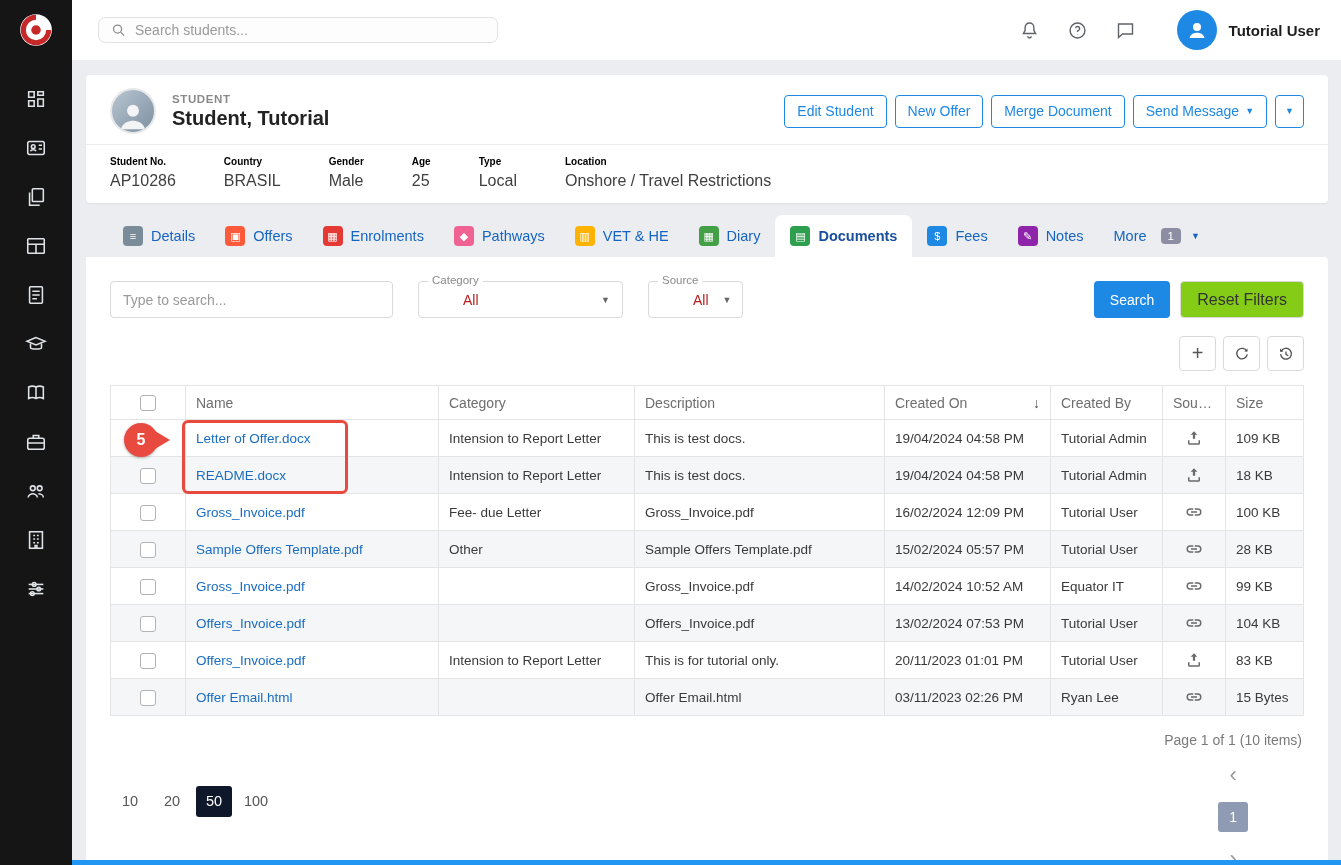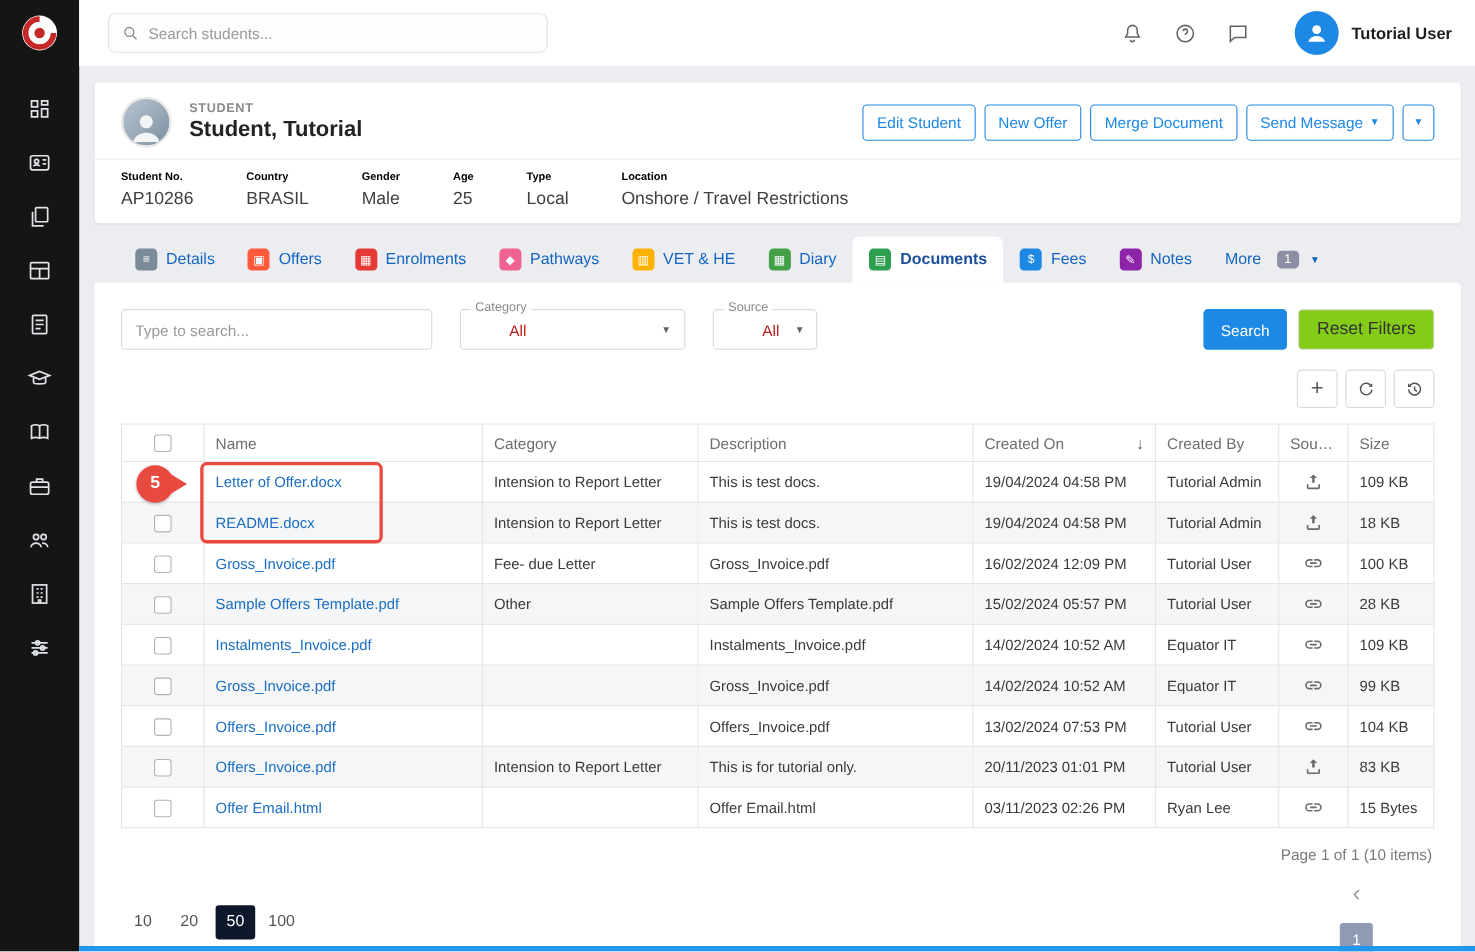--- a/index.html
+++ b/index.html
@@ -13,21 +13,21 @@
   .side-icons { display:flex; flex-direction:column; align-items:center; gap:27px; padding-top:28px; }
   .sicon { width:22px; height:22px; display:flex; align-items:center; justify-content:center; cursor:pointer; }
   .sicon svg { stroke:#dfe3e8; fill:none; stroke-width:1.7; width:22px; height:22px; }
 
   
   .main { flex:1; display:flex; flex-direction:column; position:relative; }
   .bottom-strip { position:absolute; bottom:0; left:0; right:0; height:5px; background:#2196f3; }
 
   
   .topbar { height:60px; background:#fff; display:flex; align-items:center; padding:0 22px 0 26px; flex-shrink:0; }
-  .search-box { width:400px; height:36px; border:1px solid #e2e2e2; border-radius:7px; display:flex; align-items:center; padding:0 12px; background:#fdfdfd; }
+  .search-box { width:400px; height:26px; border:1px solid #e2e2e2; border-radius:7px; display:flex; align-items:center; padding:0 12px; background:#fdfdfd; }
   .search-box svg { width:16px; height:16px; stroke:#8a8a8a; fill:none; stroke-width:2; margin-right:9px; }
   .search-box input { border:none; outline:none; background:transparent; font:inherit; font-size:14px; color:#555; width:100%; }
   .search-box input::placeholder { color:#9a9a9a; }
   .top-right { margin-left:auto; display:flex; align-items:center; gap:26px; }
   .tbicon { width:22px; height:22px; cursor:pointer; display:flex; align-items:center; justify-content:center; }
   .tbicon svg { width:21px; height:21px; stroke:#5f6368; fill:none; stroke-width:1.6; }
   .user-chip { display:flex; align-items:center; gap:12px; margin-left:14px; cursor:pointer; }
   .avatar-circle { width:40px; height:40px; border-radius:50%; background:#1e88e5; display:flex; align-items:center; justify-content:center; }
   .avatar-circle svg { width:24px; height:24px; fill:#fff; }
   .user-name { font-weight:bold; color:#1d1d1d; font-size:15px; }
@@ -451,32 +451,20 @@
                   <td>Sample Offers Template.pdf</td>
                   <td>15/02/2024 05:57 PM</td>
                   <td>Tutorial User</td>
                   <td class="c-src"><span class="srcic"><svg viewBox="0 0 24 24" width="18" height="18">
                         <path fill="#6a6a6a" d="M3.9 12A3.1 3.1 0 0 1 7 8.9h4V7H7a5 5 0 0 0 0 10h4v-1.9H7A3.1 3.1 0 0 1 3.9 12zm4.1 1h8v-2H8v2zm9-6h-4v1.9h4a3.1 3.1 0 0 1 0 6.2h-4V17h4a5 5 0 0 0 0-10z"></path>
                       </svg></span></td>
                   <td>28 KB</td>
                 </tr>
                 <tr>
                   <td class="c-check"><span class="cb"></span></td>
-                  <td><a class="flink">Instalments_Invoice.pdf</a></td>
-                  <td></td>
-                  <td>Instalments_Invoice.pdf</td>
-                  <td>14/02/2024 10:52 AM</td>
-                  <td>Equator IT</td>
-                  <td class="c-src"><span class="srcic"><svg viewBox="0 0 24 24" width="18" height="18">
-                        <path fill="#6a6a6a" d="M3.9 12A3.1 3.1 0 0 1 7 8.9h4V7H7a5 5 0 0 0 0 10h4v-1.9H7A3.1 3.1 0 0 1 3.9 12zm4.1 1h8v-2H8v2zm9-6h-4v1.9h4a3.1 3.1 0 0 1 0 6.2h-4V17h4a5 5 0 0 0 0-10z"></path>
-                      </svg></span></td>
-                  <td>109 KB</td>
-                </tr>
-                <tr>
-                  <td class="c-check"><span class="cb"></span></td>
                   <td><a class="flink">Gross_Invoice.pdf</a></td>
                   <td></td>
                   <td>Gross_Invoice.pdf</td>
                   <td>14/02/2024 10:52 AM</td>
                   <td>Equator IT</td>
                   <td class="c-src"><span class="srcic"><svg viewBox="0 0 24 24" width="18" height="18">
                         <path fill="#6a6a6a" d="M3.9 12A3.1 3.1 0 0 1 7 8.9h4V7H7a5 5 0 0 0 0 10h4v-1.9H7A3.1 3.1 0 0 1 3.9 12zm4.1 1h8v-2H8v2zm9-6h-4v1.9h4a3.1 3.1 0 0 1 0 6.2h-4V17h4a5 5 0 0 0 0-10z"></path>
                       </svg></span></td>
                   <td>99 KB</td>
                 </tr>

